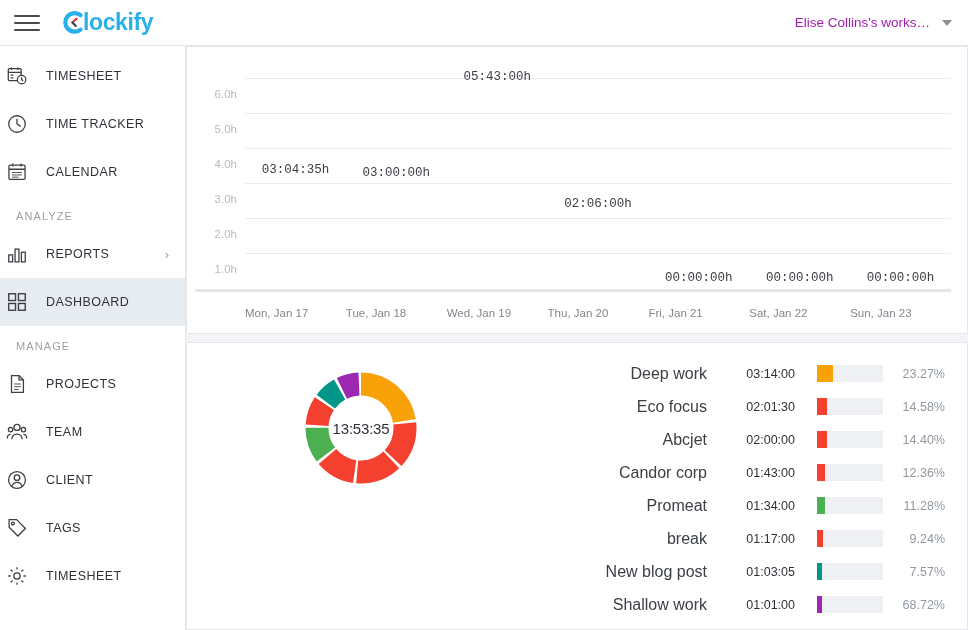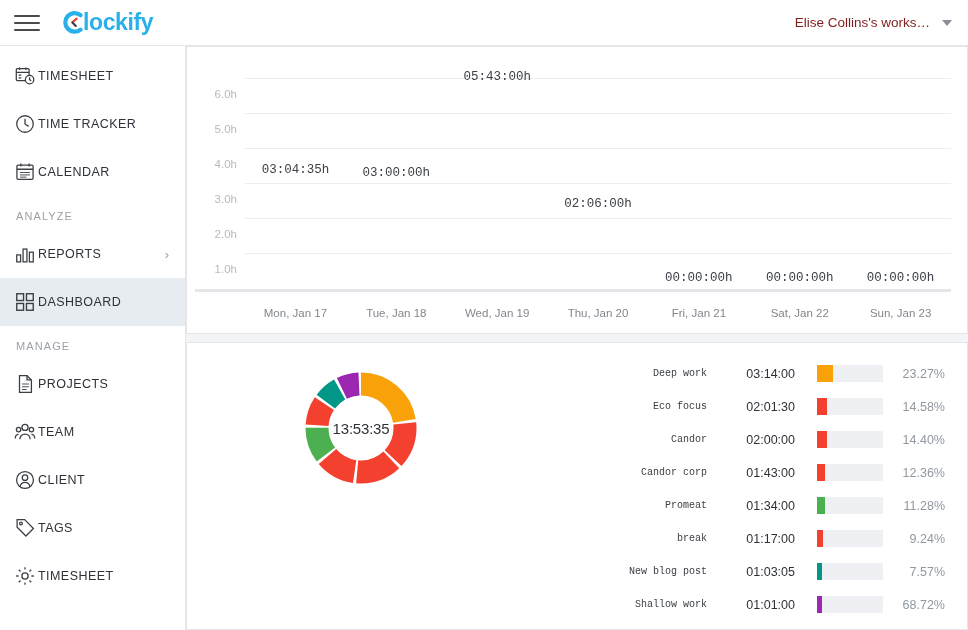--- a/index.html
+++ b/index.html
@@ -20,37 +20,37 @@
   }
   .hamburger { width: 26px; height: 26px; display: flex; flex-direction: column;
                justify-content: center; gap: 5px; cursor: pointer; }
   .hamburger i { display: block; height: 2px; background: #4a4a4a; border-radius: 1px; }
   .logo { display: flex; align-items: center; margin-left: 22px; cursor: pointer; }
   .logo-text { font-size: 23px; font-weight: 700; color: #29b0e8; letter-spacing: -0.4px;
                line-height: 1; }
   .spacer { flex: 1; }
   .ws {
     display: flex; align-items: center; gap: 12px;
-    font-size: 13.5px; color: #7f1d1d; cursor: pointer;
+    font-size: 13.5px; color: #a21caf; cursor: pointer;
   }
   .caret { width: 0; height: 0; border-left: 5px solid transparent;
            border-right: 5px solid transparent; border-top: 6px solid #8b9096; }
 
   
   .body { display: flex; flex: 1; min-height: 0; }
 
   
   .sidebar {
     width: 186px; flex: 0 0 186px; background: #fff;
     border-right: 1px solid #e4e6e9; padding-top: 6px;
     overflow: hidden;
   }
   .nav-item {
     display: flex; align-items: center; height: 48px;
-    padding-left: 12px; cursor: pointer; 
+    padding-left: 4px; cursor: pointer; gap: 16px;
   }
   .nav-item.active { background: #e7ecf1; }
   .nav-ico { width: 26px; height: 26px; flex: 0 0 26px;
              display: flex; align-items: center; justify-content: center; color: #3b3f45; }
   .nav-ico svg { display: block; }
   .nav-label { font-size: 12.5px; color: #2e3238; letter-spacing: 0.45px; flex: 1; }
   .nav-chev { margin-right: 16px; color: #9aa0a6; font-size: 13px; line-height: 1; }
   .nav-group {
     font-size: 11px; color: #9ca1a7; letter-spacing: 1.1px;
     padding: 14px 0 8px 16px;
@@ -79,39 +79,39 @@
   .barcol { flex: 1; position: relative; display: flex; flex-direction: column;
             justify-content: flex-end; align-items: center; font-family: Liberation Mono, monospace; }
   .bar { width: 72px; display: flex; flex-direction: column-reverse; cursor: pointer; }
   .seg { width: 100%; }
   .bar-total {
     position: absolute; width: 100%; text-align: center;
     font-size: 12.5px; color: #3c4046; white-space: nowrap;
   }
   .xlabels { position: absolute; left: 58px; right: 16px; bottom: 14px;
              display: flex; }
-  .xlabel { flex: 1; text-align: center; font-size: 11.5px; color: #82878d; }
+  .xlabel { flex: 1; text-align: left; font-size: 11.5px; color: #82878d; }
 
   
   .donut-wrap { width: 348px; flex: 0 0 348px; display: flex;
                 align-items: flex-start; justify-content: center; padding-top: 24px; }
   .donut { position: relative; width: 122px; height: 122px; }
   .donut svg { display: block; transform: rotate(-90deg); }
   .donut-center {
     position: absolute; inset: 0; display: flex;
     align-items: center; justify-content: center;
     font-size: 15px; color: #2e3238; letter-spacing: -0.2px;
   }
 
   
   .list { flex: 1; min-width: 0; padding: 14px 22px 0 0; }
   .row { display: flex; align-items: center; height: 33px; }
   .row-name { width: 172px; flex: 0 0 172px; text-align: right;
-              font-size: 10px; color: #3c4046; white-space: nowrap;
-              overflow: hidden; text-overflow: ellipsis; font-family: Liberation Mono, monospace; }
+              font-size: 16px; color: #3c4046; white-space: nowrap;
+              overflow: hidden; text-overflow: ellipsis; }
   .row-dur { width: 78px; flex: 0 0 78px; text-align: right; margin-left: 10px;
              font-size: 12.5px; color: #2e3238; }
   .row-track { flex: 1; height: 17px; background: #eef0f3; margin-left: 22px;
                position: relative; min-width: 40px; }
   .row-fill { height: 100%; }
   .row-pct { width: 62px; flex: 0 0 62px; text-align: right;
              font-size: 12.5px; color: #9198a0; }
 </style>
 </head>
 <body>
@@ -362,21 +362,21 @@
             </div>
             <div class="row">
               <div class="row-name">Eco focus</div>
               <div class="row-dur">02:01:30</div>
               <div class="row-track">
                 <div class="row-fill" style="width: 15.0374%; background: rgb(244, 64, 46);"></div>
               </div>
               <div class="row-pct">14.58%</div>
             </div>
             <div class="row">
-              <div class="row-name">Candor</div>
+              <div class="row-name">Abcjet</div>
               <div class="row-dur">02:00:00</div>
               <div class="row-track">
                 <div class="row-fill" style="width: 14.8517%; background: rgb(244, 64, 46);"></div>
               </div>
               <div class="row-pct">14.40%</div>
             </div>
             <div class="row">
               <div class="row-name">Candor corp</div>
               <div class="row-dur">01:43:00</div>
               <div class="row-track">

